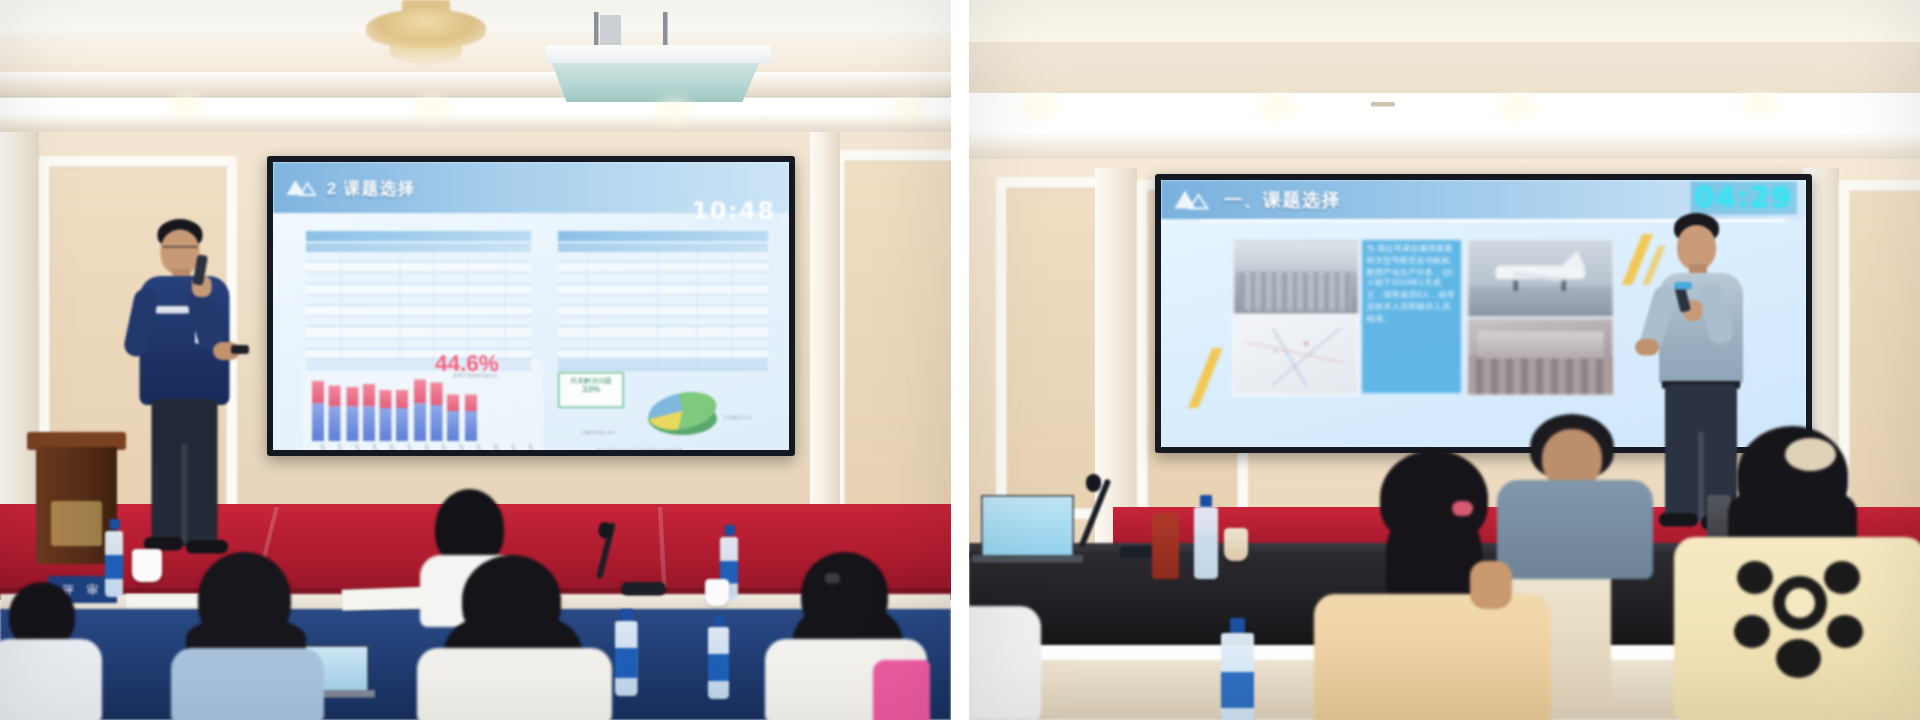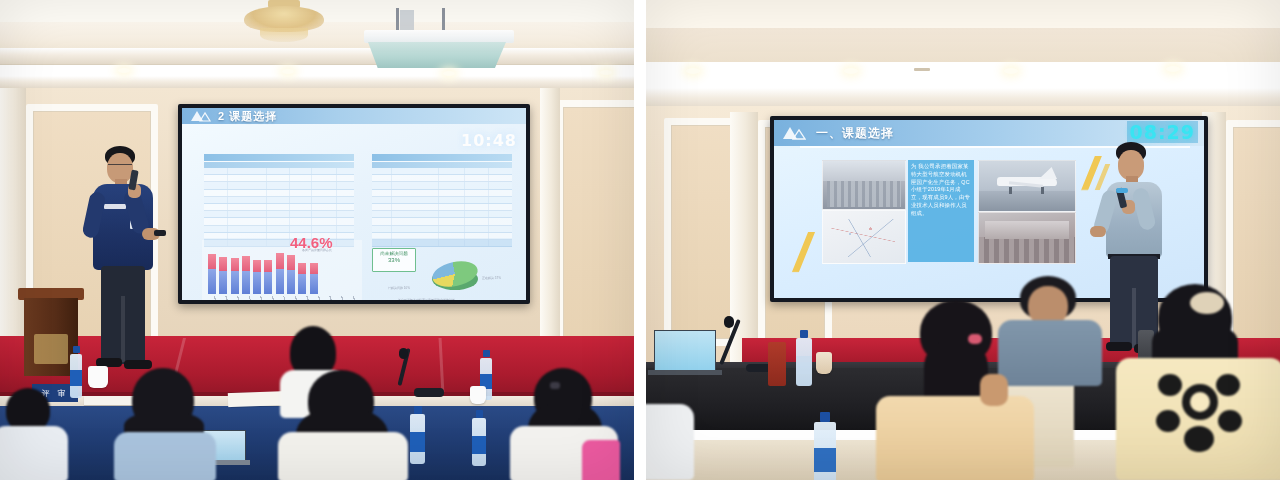--- a/index.html
+++ b/index.html
@@ -122,21 +122,21 @@
     <div class="abs wall" style="top:88px;height:300px;"></div>
     <div class="abs pillar" style="left:0;top:88px;width:26px;height:300px;"></div>
     <div class="abs wall-panel blur-s" style="left:26px;top:104px;width:118px;height:236px;"></div>
     <div class="abs wall-panel blur-s" style="left:556px;top:100px;width:78px;height:250px;"></div>
     <div class="abs pillar" style="left:540px;top:88px;width:20px;height:300px;"></div>
 
     <div class="abs screen-frame" style="left:178px;top:104px;width:352px;height:200px;">
       <div class="screen">
         <div class="slide blur-s">
 
-          <div class="slide-header" style="height:16px;">
+          <div class="slide-header" style="height:34px;">
             <svg class="slide-logo" width="22" height="14" viewBox="0 0 22 14">
               <path d="M1 12 L7 2 L13 12 Z" fill="#ffffff" opacity="0.92"></path>
               <path d="M10 12 L15 4 L20 12 Z" fill="none" stroke="#ffffff" stroke-width="1.2" opacity="0.95"></path>
             </svg>
             <span class="slide-title" style="font-size:11px;margin-left:6px;">2 课题选择</span>
           </div>
 
           <div class="clock white" style="right:9px;top:23px;font-size:16px;">10:48</div>
 
           <div class="tbl" style="left:22px;top:46px;width:150px;height:84px;">
@@ -501,21 +501,21 @@
 
           <div class="slide-header" style="height:26px;background:linear-gradient(90deg,#79b1de 0%,#a4cdec 50%,#d4e9f8 100%);">
             <svg class="slide-logo" width="24" height="16" viewBox="0 0 24 16">
               <path d="M1 14 L8 2 L15 14 Z" fill="#ffffff" opacity="0.93"></path>
               <path d="M11 14 L17 5 L23 14 Z" fill="none" stroke="#ffffff" stroke-width="1.3" opacity="0.95"></path>
             </svg>
             <span class="slide-title" style="font-size:12px;margin-left:10px;">一、课题选择</span>
           </div>
           <div class="abs" style="left:26px;top:26px;width:390px;height:1.5px;background:rgba(255,255,255,.85);"></div>
 
-          <div class="clock cyan" style="right:6px;top:1px;font-size:19px;background:rgba(25,150,205,.35);padding:0 3px;">08:29</div>
+          <div class="clock cyan" style="right:6px;top:1px;font-size:19px;background:rgba(25,150,205,.35);padding:0 3px;">04:29</div>
 
           <div class="photo ph-city blur-s" style="left:48px;top:40px;width:82px;height:48px;">
             <div class="abs" style="left:4px;top:20px;width:74px;height:26px;background:repeating-linear-gradient(90deg,#9aa2ae 0 3px,#b9c0c9 3px 7px);opacity:.85;"></div>
             <div class="abs" style="left:0;top:0;width:82px;height:20px;background:linear-gradient(180deg,#dde3ea,#c3c9d2);"></div>
           </div>
           <div class="photo ph-map blur-s" style="left:48px;top:90px;width:82px;height:52px;">
             <div class="abs" style="left:8px;top:8px;width:64px;height:38px;background:
               radial-gradient(circle at 30% 40%,rgba(90,140,200,.35) 0 1px,transparent 1px),
               radial-gradient(circle at 62% 26%,rgba(200,70,70,.4) 0 1.5px,transparent 1.5px),
               linear-gradient(60deg,transparent 45%,rgba(120,150,190,.6) 46%,transparent 47%),

